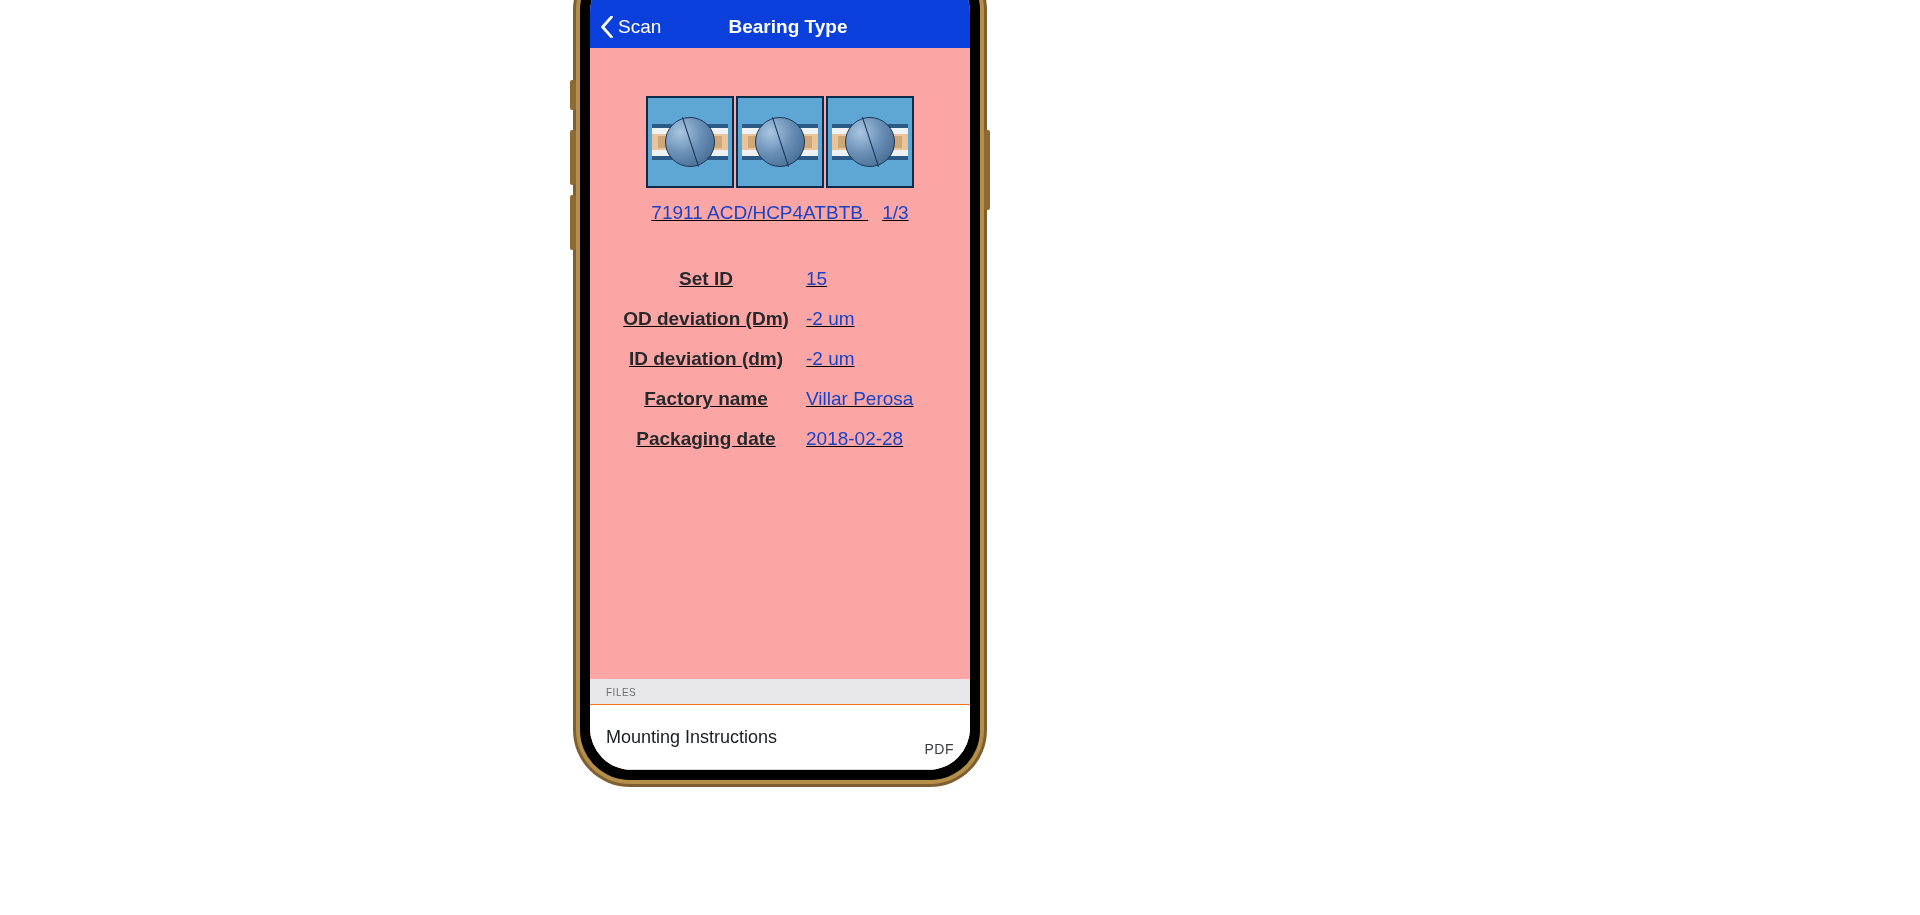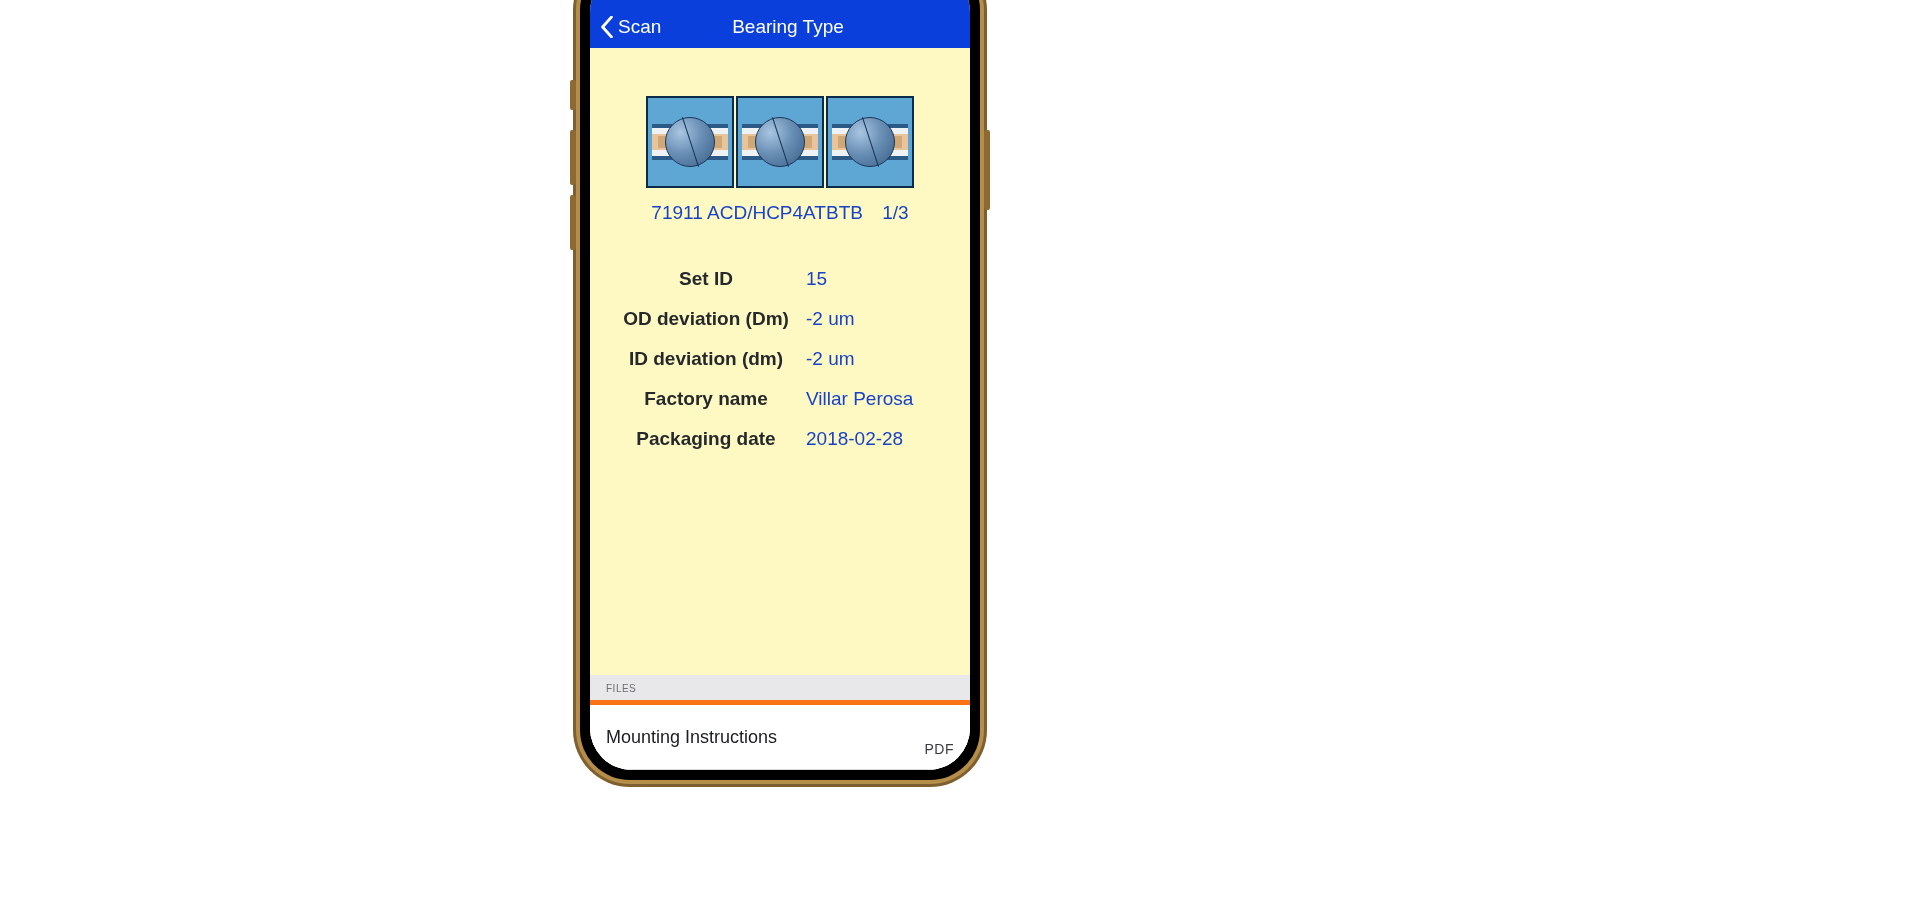--- a/index.html
+++ b/index.html
@@ -56,30 +56,31 @@
     align-items: center;
     font-size: 19px;
     cursor: pointer;
   }
   .back svg { width: 14px; height: 22px; margin-right: 4px; }
   .title {
     position: absolute;
     left: 16px; right: 0; bottom: 10px;
     text-align: center;
     font-size: 19px;
-    font-weight: 400;
+    font-weight: 700;
     pointer-events: none;
   }
 
   
   .content {
     position: absolute;
     top: 78px; left: 0; right: 0; bottom: 0;
-    background: #fef9c3;
+    background: #fca5a5;
     overflow: hidden;
+    text-decoration: underline;
   }
 
   .bearing-graphic {
     margin: 48px auto 10px auto;
     width: 272px;
     display: flex;
     justify-content: center;
     gap: 2px;
   }
   .unit {
@@ -165,21 +166,21 @@
   }
   .files-header {
     padding: 8px 16px 6px 16px;
     font-size: 10px;
     color: #6b6e73;
     letter-spacing: 0.5px;
     background: #e8e8ea;
   }
   .file-row {
     background: #fff;
-    border-top: 5px solid #f97316;
+    border-top: 1px solid #f97316;
     border-bottom: 1px solid #d6d7da;
     display: flex;
     justify-content: space-between;
     align-items: center;
     padding: 12px 16px;
     font-size: 18px;
     color: #1a1c1f;
     cursor: pointer;
   }
   .file-type {

